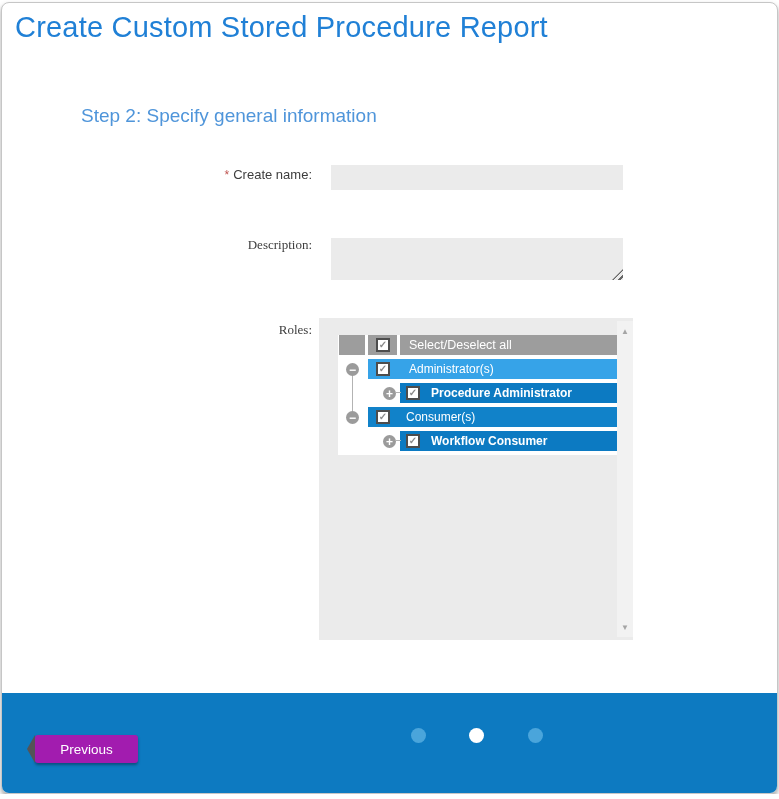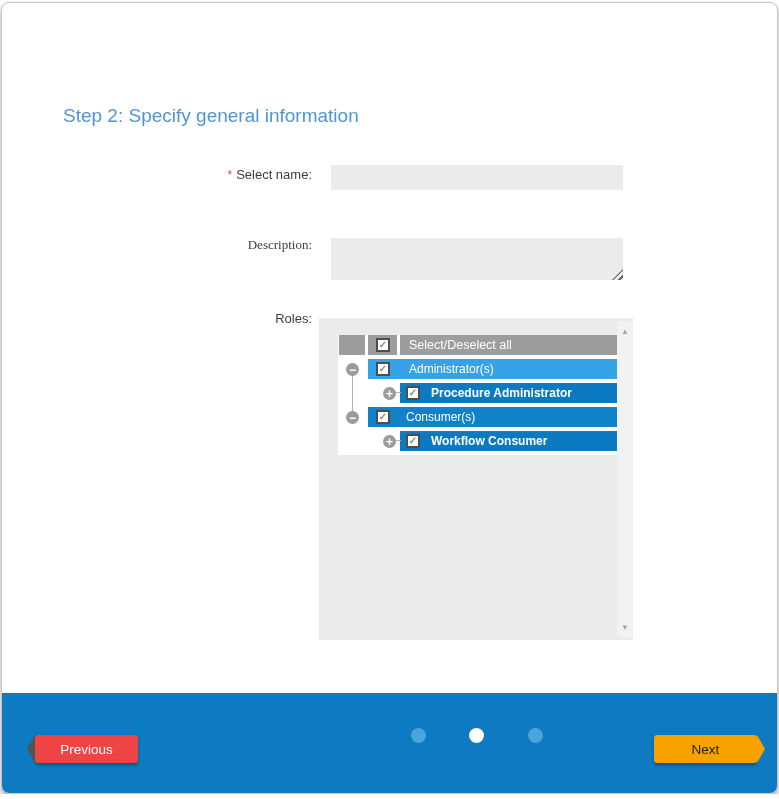--- a/index.html
+++ b/index.html
@@ -6,21 +6,21 @@
   .dialog{
     position:relative;width:775px;height:790px;margin:2px auto 0;
     background:#ffffff;border:1px solid #c6c6c6;border-radius:8px;
     box-shadow:0 3px 5px rgba(0,0,0,0.35);overflow:hidden;
   }
   .page-title{
     position:absolute;left:13px;top:8px;
     font-size:29px;font-weight:300;color:#2080d6;letter-spacing:.2px;
   }
   .step-heading{
-    position:absolute;left:61px;top:102px;
+    position:absolute;left:79px;top:102px;
     font-size:19px;font-weight:300;color:#4f95da;
   }
   .form-label{
     position:absolute;left:0;width:310px;text-align:right;
     font-size:13px;color:#3d3d3d;
   }
   .req{color:#bf544f;margin-right:4px;font-size:12px;}
   .txt-input{
     position:absolute;left:329px;top:162px;width:292px;height:25px;
     background:#ebebeb;border:none;outline:none;box-sizing:border-box;
@@ -74,53 +74,54 @@
   }
   
   .footer{
     position:absolute;left:0;right:0;bottom:0;height:100px;background:#0d7ac1;
   }
   .btn{
     position:absolute;top:42px;height:28px;border-radius:3px;
     display:flex;align-items:center;justify-content:center;
     font-size:13.5px;cursor:pointer;box-shadow:0 2px 3px rgba(0,0,0,0.35);
   }
-  .btn-prev{left:33px;width:103px;background:#ef4444;color:#ffffff;}
+  .btn-prev{left:33px;width:103px;background:#a21caf;color:#ffffff;}
   .btn-prev::before{
     content:"";position:absolute;left:-8px;top:0;
     border-top:14px solid transparent;border-bottom:14px solid transparent;
     border-right:8px solid #545456;
   }
   .btn-next{left:652px;width:103px;background:#f7a200;color:#1f1f1f;}
   .btn-next::after{
     content:"";position:absolute;right:-8px;top:0;
     border-top:14px solid transparent;border-bottom:14px solid transparent;
     border-left:8px solid #f7a200;
   }
   .dot{position:absolute;top:35px;width:15px;height:15px;border-radius:50%;background:#4aa5db;}
   .dot.active{background:#ffffff;}
 </style>
 </head>
 <body>
 
 <div class="dialog">
 
+  <div class="page-title">Create Custom Stored Procedure Report</div>
 
   <div class="step-heading">Step 2: Specify general information</div>
 
   <div class="form-label" style="top:164px;">
-    <span class="req">*</span><span>Select name:</span>
+    <span class="req">*</span><span>Create name:</span>
   </div>
   <input class="txt-input" type="text" value="" style="">
 
   <div class="form-label" style="top:234px;font-family:Liberation Serif, serif;">Description:</div>
   <textarea class="txt-area" style=""></textarea>
   <div class="resize-grip"></div>
 
-  <div class="form-label" style="top:308px;">Roles:</div>
+  <div class="form-label" style="top:319px;font-family:Liberation Serif, serif;">Roles:</div>
 
   <div class="roles-panel">
     <div class="tree-white"></div>
 
     <div class="connector-v" style="left:33px;top:52px;height:46px;"></div>
     <div class="connector-h" style="left:77px;top:74px;width:5px;"></div>
     <div class="connector-h" style="left:77px;top:122px;width:5px;"></div>
 
     <div class="tree-row" style="left:0;top:17px;width:298px;">
       <div class="cell hdr-gray" style="left:20px;width:26px;"></div>
@@ -181,18 +182,15 @@
 
   <div class="footer">
     <div class="btn btn-prev">
       <span>Previous</span>
     </div>
 
     <div class="dot" style="left:409px;"></div>
     <div class="dot active" style="left:467px;"></div>
     <div class="dot" style="left:526px;"></div>
 
-    <div class="btn btn-next">
-      <span>Next</span>
-    </div>
   </div>
 
 </div>
 
 </body></html>

